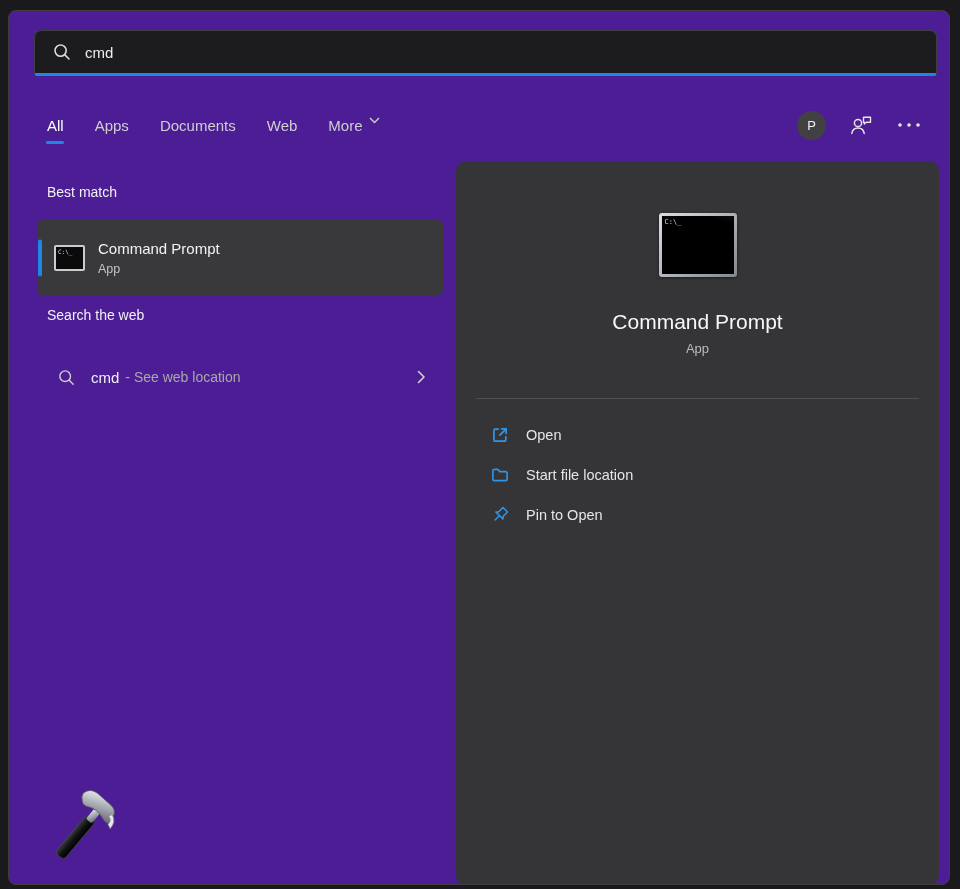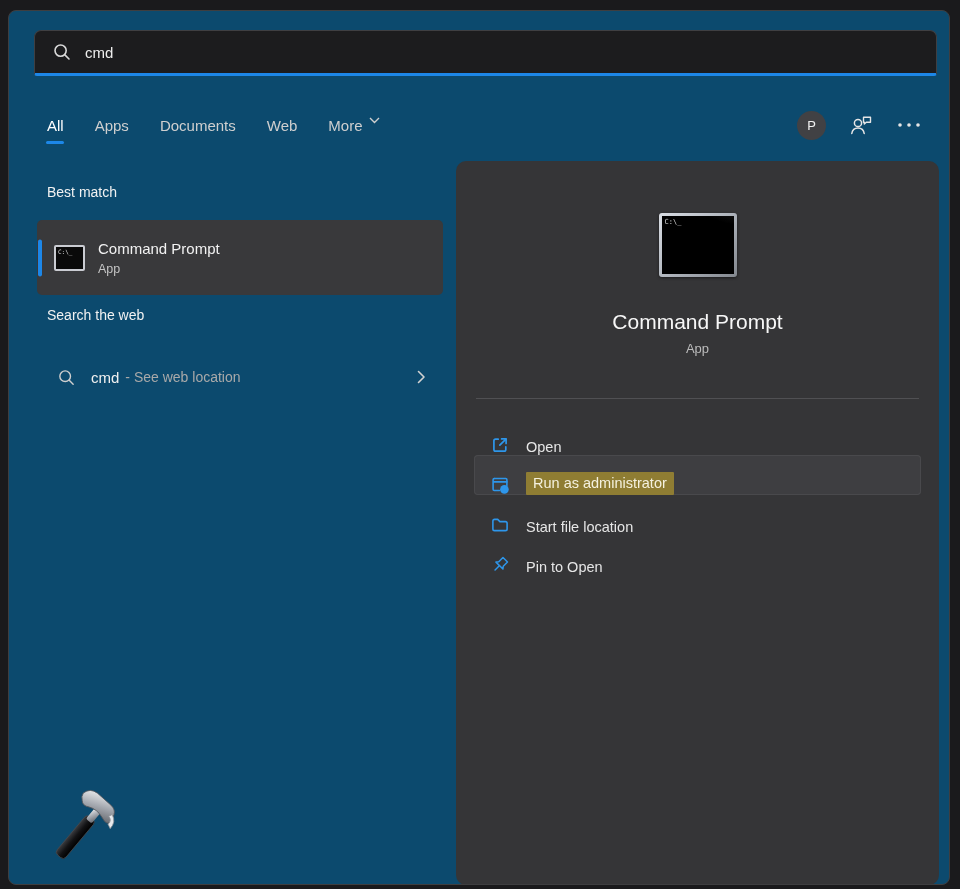--- a/index.html
+++ b/index.html
@@ -6,21 +6,21 @@
   html,body { width:960px; height:889px; overflow:hidden; }
   body {
     position:relative;
     background:#1a1a1c;
     font-family:"Liberation Sans", sans-serif;
     color:#e8e8e8;
     -webkit-font-smoothing:antialiased;
   }
   .window {
     position:absolute; left:8px; top:10px; width:942px; height:875px;
-    background:#0c4a6e; border:1px solid #3e3e40; border-radius:8px;
+    background:#4c1d95; border:1px solid #3e3e40; border-radius:8px;
     overflow:hidden;
   }
   
   .search-box {
     position:absolute; left:25px; top:19px; width:903px; height:46px;
     background:#1c1c1e;
     border:1px solid #3f3f42;
     border-bottom:3px solid #1d87e8;
     border-radius:7px 7px 3px 3px;
     display:flex; align-items:center;
@@ -108,21 +108,21 @@
   .cmd-icon-lg .cmdtxt {
     position:absolute; left:3px; top:2px;
     font-family:"DejaVu Sans Mono", monospace; font-size:7px; color:#cfcfcf;
   }
   .preview-title { margin-top:33px; text-align:center; font-size:21px; color:#f7f7f7; }
   .preview-sub { margin-top:7px; text-align:center; font-size:13px; color:#bcbcbc; }
   .preview-divider { margin:42px 20px 0; border-top:1px solid #505053; }
   .actions { margin-top:16px; display:flex; flex-direction:column; }
   .action-row {
     height:40px; margin:0 18px; border-radius:4px;
-    display:flex; align-items:flex-end; padding-left:16px; gap:16px;
+    display:flex; align-items:center; padding-left:16px; gap:16px;
   }
   .action-row .aicon { display:flex; color:#2e96ea; flex:none; }
   .action-label { font-size:14.5px; color:#e6e6e6; }
   .action-row.hovered {
     background:#3e3e41; box-shadow:inset 0 0 0 1px #49494c;
   }
   .action-label.highlighted {
     background:#8f7d33; color:#f4f1de; padding:3px 7px 4px; border-radius:1px;
   }
   
@@ -235,30 +235,20 @@
         <span class="aicon">
           <svg width="20" height="20" viewBox="0 0 20 20">
               <path d="M8.2 4.2 H5.6 Q3.9 4.2 3.9 5.9 V14.4 Q3.9 16.1 5.6 16.1 H14.1 Q15.8 16.1 15.8 14.4 V11.8" fill="none" stroke="currentColor" stroke-width="1.7" stroke-linecap="round"></path>
               <line x1="9.8" y1="10.2" x2="15.9" y2="4.1" stroke="currentColor" stroke-width="1.7" stroke-linecap="round"></line>
               <polyline points="11.6,3.9 16.1,3.9 16.1,8.4" fill="none" stroke="currentColor" stroke-width="1.7" stroke-linecap="round" stroke-linejoin="round"></polyline>
             </svg>
         </span>
         <span class="action-label">Open</span>
       </div>
 
-      <div class="action-row hovered">
-        <span class="aicon">
-          <svg width="20" height="20" viewBox="0 0 20 20">
-              <path d="M4.3 3.5 H15.7 Q16.9 3.5 16.9 4.7 V10.5" fill="none" stroke="currentColor" stroke-width="1.6" stroke-linecap="round"></path>
-              <path d="M16.9 6.9 H3.1 M3.1 4.7 Q3.1 3.5 4.3 3.5 M3.1 4.7 V14.3 Q3.1 15.5 4.3 15.5 H9.5" fill="none" stroke="currentColor" stroke-width="1.6" stroke-linecap="round"></path>
-              <circle cx="14.4" cy="14.4" r="4.3" fill="currentColor"></circle>
-            </svg>
-        </span>
-        <span class="action-label highlighted">Run as administrator</span>
-      </div>
 
       <div class="action-row">
         <span class="aicon">
           <svg width="20" height="20" viewBox="0 0 20 20">
               <path d="M2.9 6.1 Q2.9 4.4 4.6 4.4 H7.7 L9.9 6.6 H15.4 Q17.1 6.6 17.1 8.3 V13.9 Q17.1 15.6 15.4 15.6 H4.6 Q2.9 15.6 2.9 13.9 Z" fill="none" stroke="currentColor" stroke-width="1.6" stroke-linejoin="round"></path>
             </svg>
         </span>
         <span class="action-label">Start file location</span>
       </div>
 

